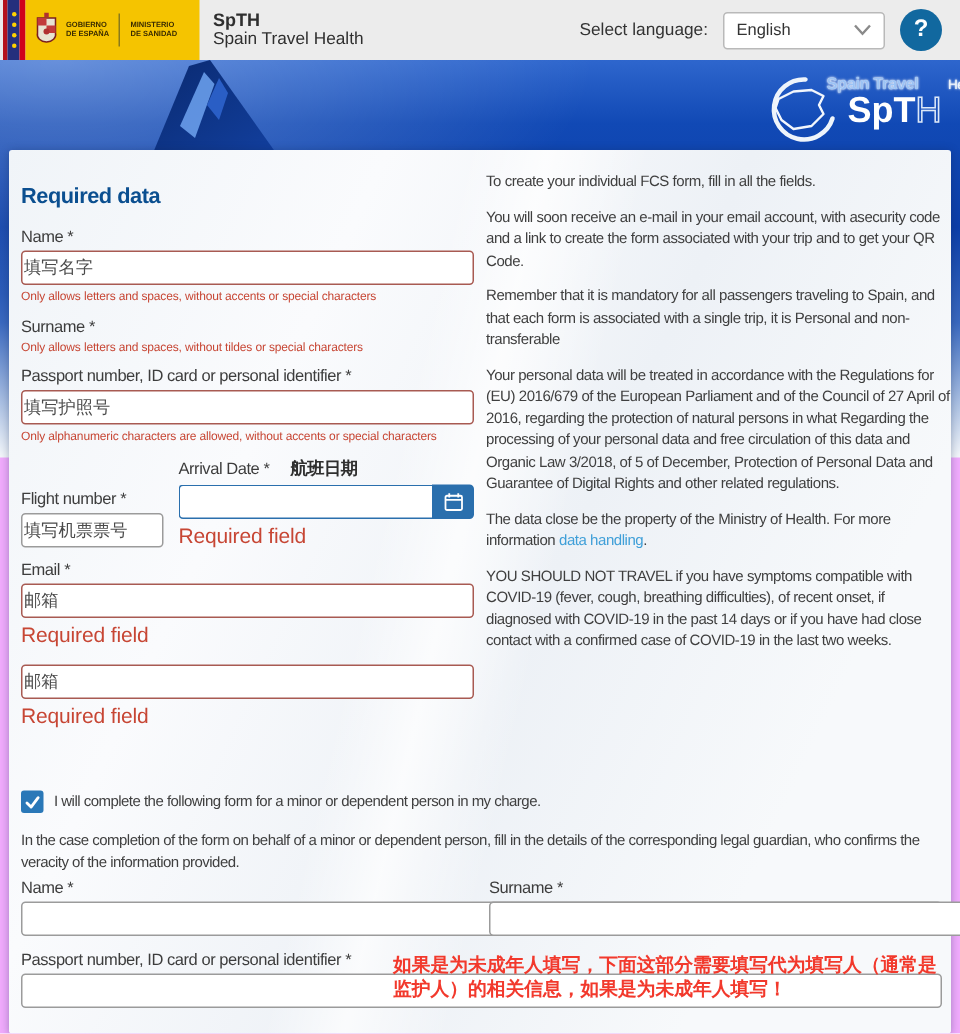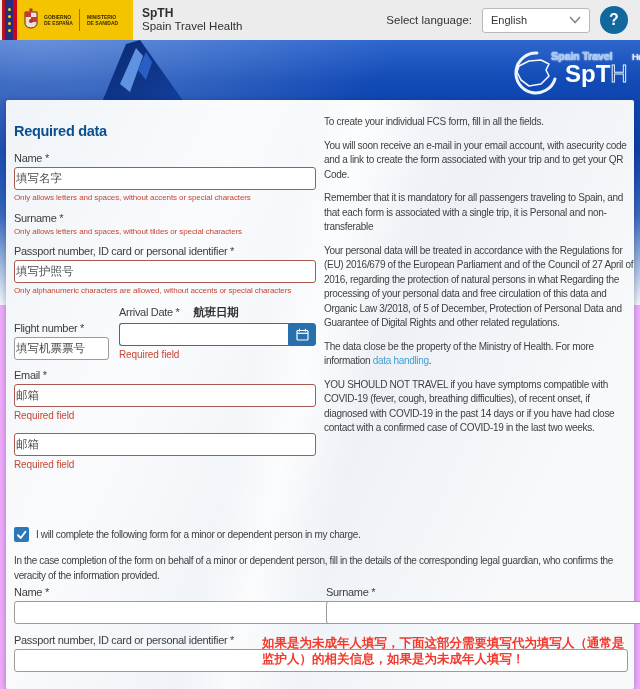--- a/index.html
+++ b/index.html
@@ -55,21 +55,21 @@
   .col-right{position:absolute;left:318px;top:0;width:310px;}
 
   h1.ptitle{font-size:14.5px;letter-spacing:-.3px;color:#0b4f90;font-weight:bold;margin:23px 0 13px 0;}
 
   .label{font-size:11px;letter-spacing:-.3px;color:#3d3d3d;margin-bottom:3px;}
   .label-cn{font-size:11.5px;font-weight:bold;color:#2f2f2f;margin-left:14px;}
   input.txt{width:100%;box-sizing:border-box;height:23px;border:1px solid #9b9b9b;border-radius:3px;
      padding:0 1px;font-size:11.5px;color:#4a4a4a;background:#fff;font-family:inherit;outline:none;}
   input.err{border-color:#a85a52;}
   .hint{font-size:8px;letter-spacing:-.1px;color:#c74634;margin-top:3px;line-height:1.2;}
-  .req{font-size:10px;letter-spacing:-.1px;color:#c74634;margin-top:3px;}
+  .req{font-size:14px;letter-spacing:-.1px;color:#c74634;margin-top:3px;}
   .field{margin-bottom:9px;}
 
   .row2{display:flex;margin-bottom:9px;align-items:flex-end;}
   .col-flight{width:146px;margin-right:10px;}
   .col-arrival{flex:1;}
   .date-wrap{display:flex;height:23px;}
   .date-wrap input{flex:1;min-width:0;border:1px solid #2a6fad;border-right:none;border-radius:3px 0 0 3px;
      padding:0 7px;font-size:11.5px;color:#4a4a4a;font-family:inherit;outline:none;}
   .date-btn{width:26px;background:#2a6fad;border:1px solid #2a6fad;border-radius:0 3px 3px 0;
      display:flex;align-items:center;justify-content:center;cursor:pointer;}

